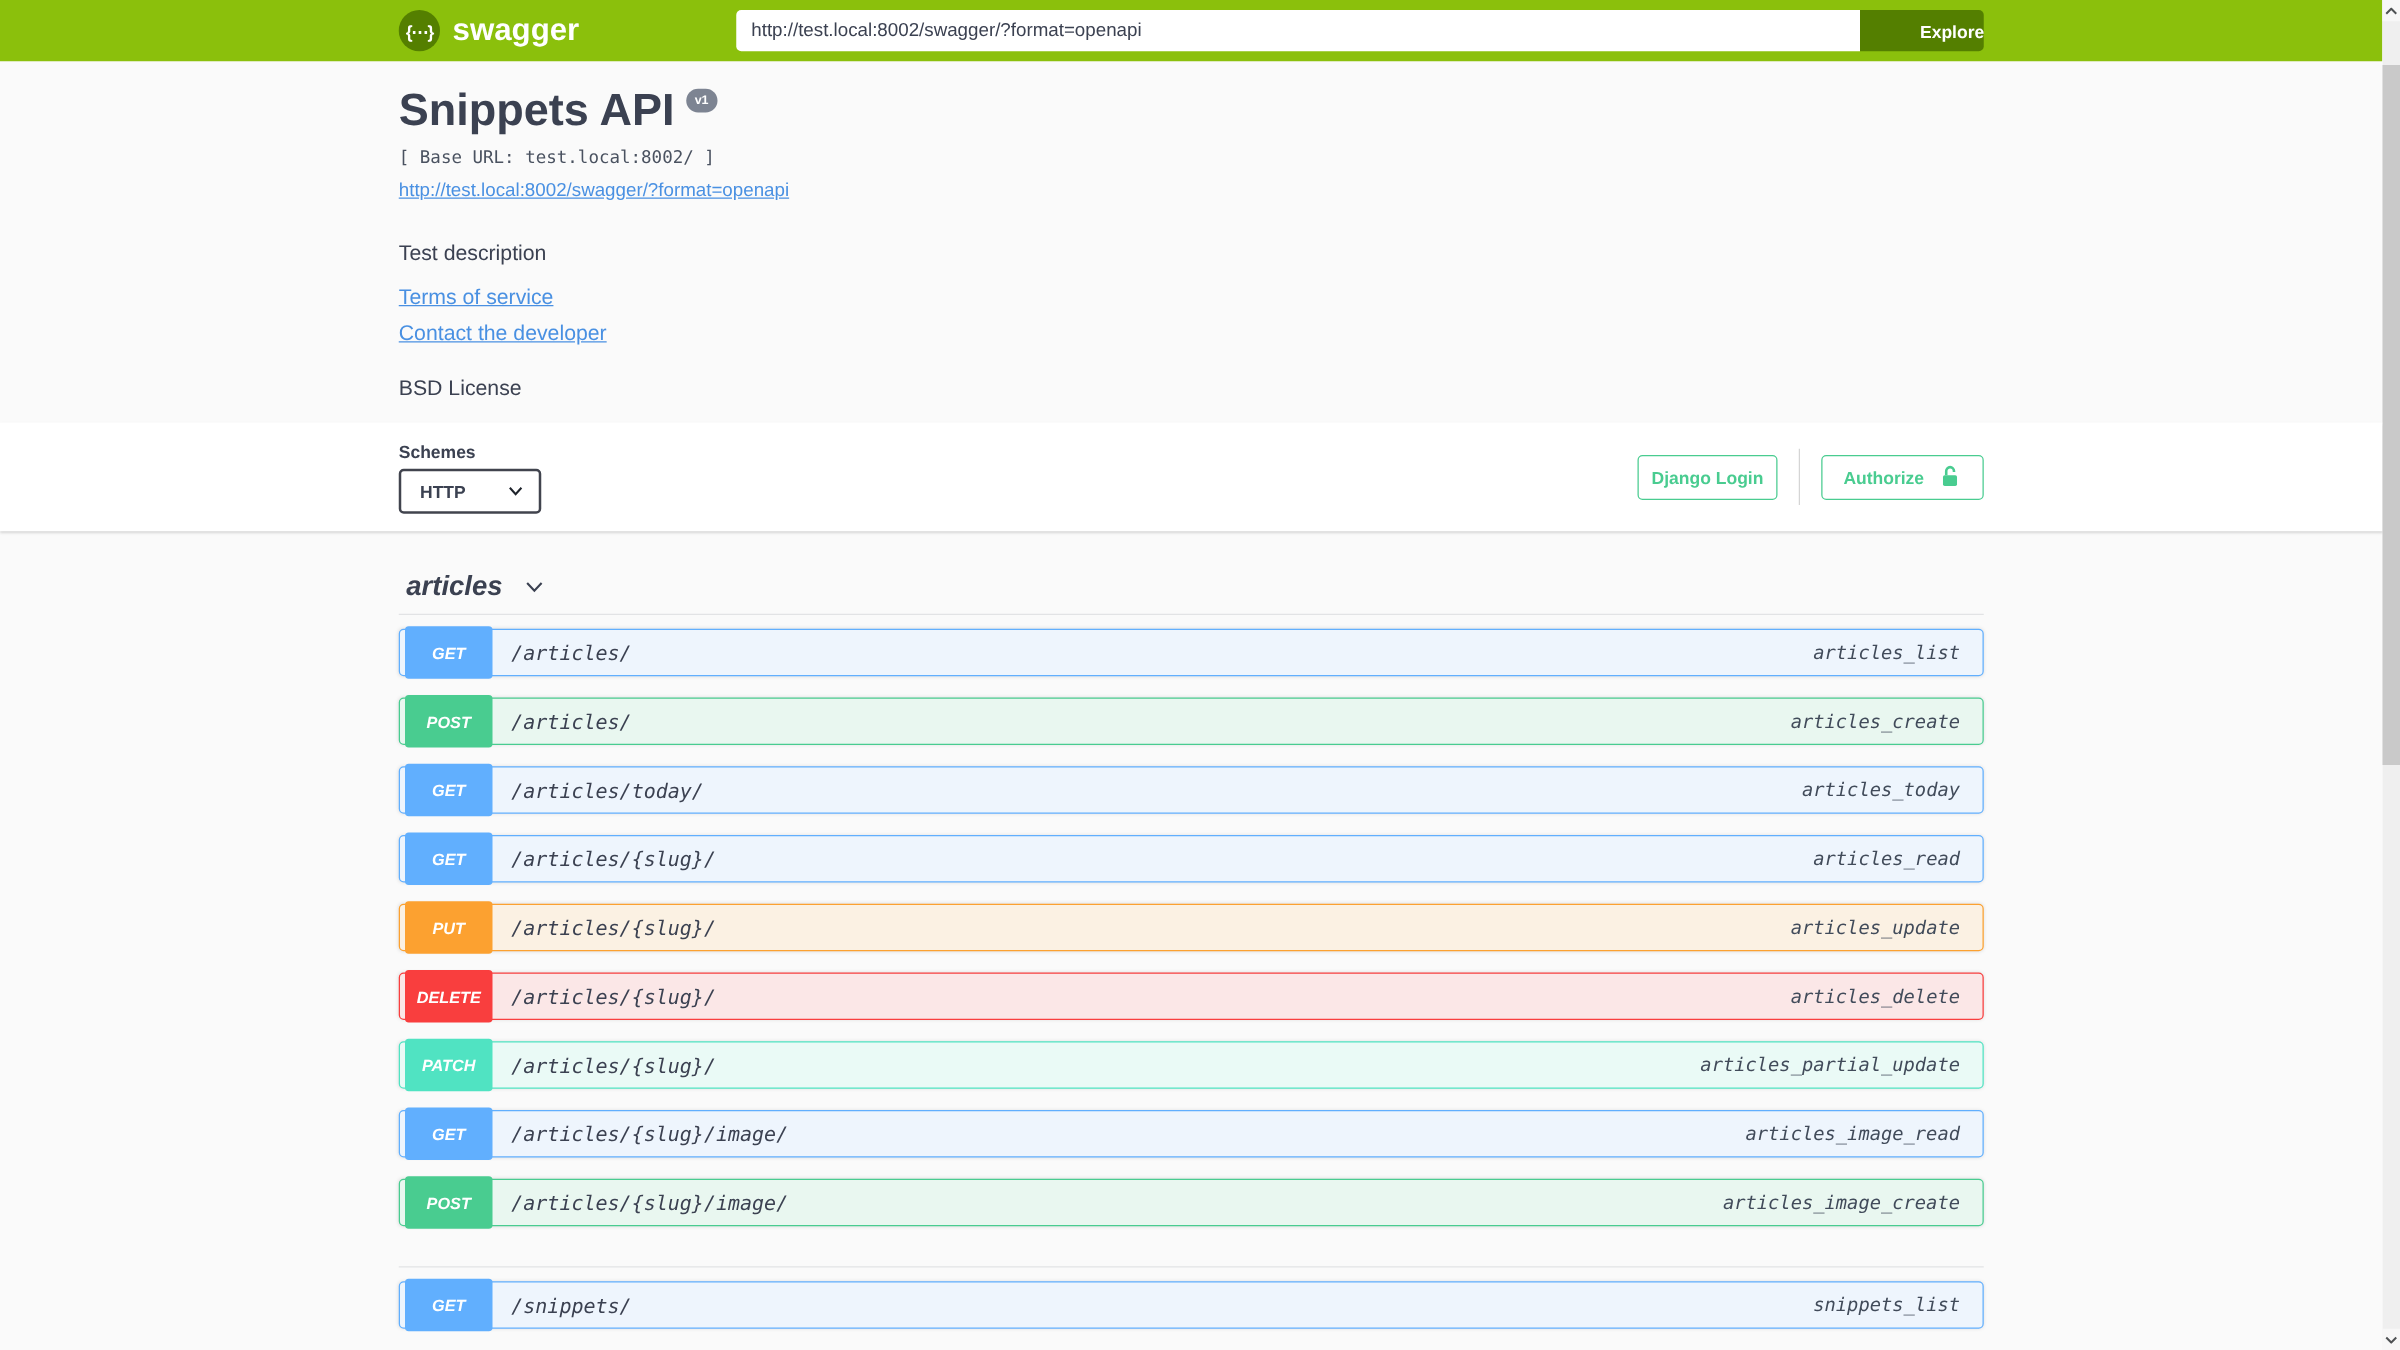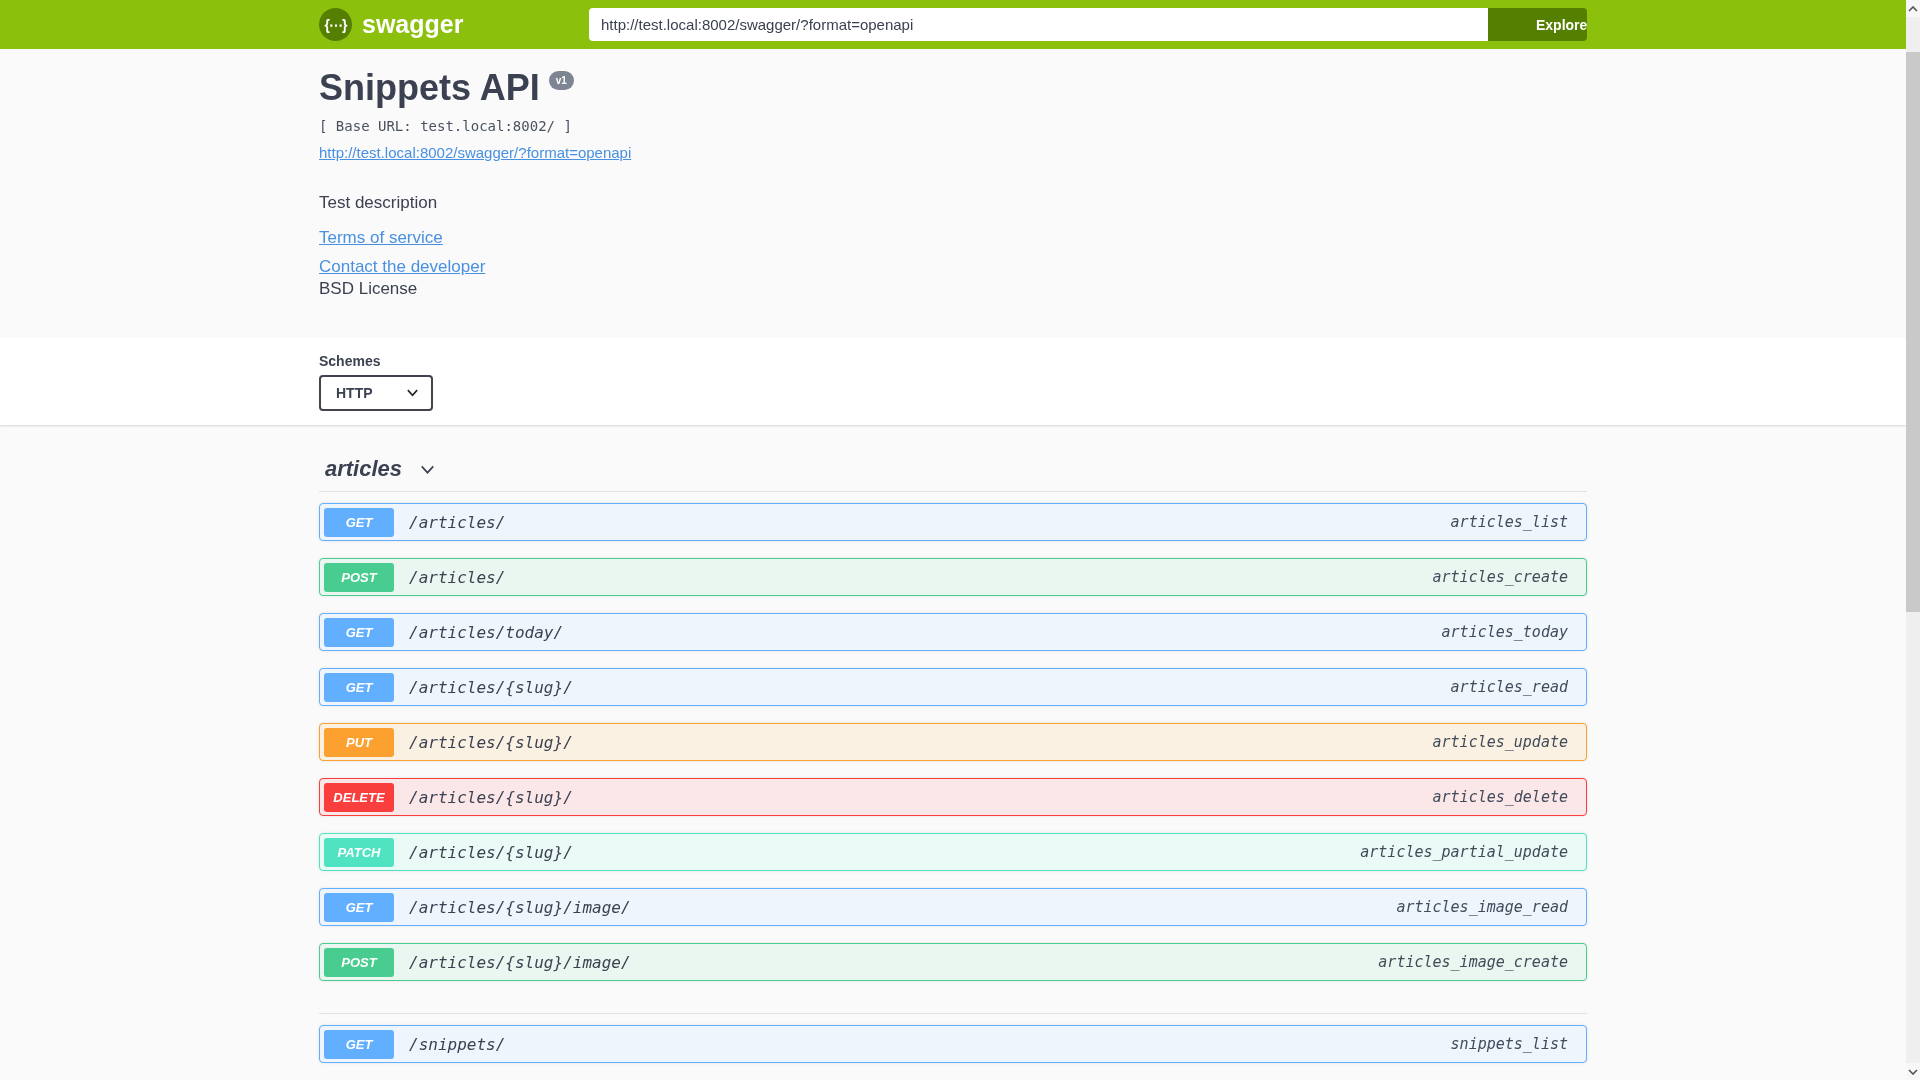--- a/index.html
+++ b/index.html
@@ -60,21 +60,21 @@
   .spec-link {
     display:inline-block; margin-top:10px;
     font-size:15px; color:var(--link,#4990e2); text-decoration:underline;
   }
   .api-desc { margin-top:31px; font-size:17px; }
   .info-link {
     display:block; width:max-content; margin-top:15px;
     font-size:17px; color:var(--link,#4990e2); text-decoration:underline;
   }
   .info-link + .info-link { margin-top:9px; }
-  .license-text { margin-top:2px; font-size:17px; }
+  .license-text { margin-top:24px; font-size:17px; }
 
   
   .scheme-band {
     background:#fff; height:87px;
     box-shadow:0 1px 2px 0 rgba(0,0,0,0.15);
     position:relative; z-index:2;
   }
   .scheme-band .wrapper {
     height:100%; display:flex; align-items:center; justify-content:space-between;
   }
@@ -110,21 +110,21 @@
   .section-title-text { font-size:22px; font-weight:700; }
   .section-rule { border-bottom:1px solid #e2e3e5; margin-top:8px; }
   .op-list { margin-top:11px; }
   .opblock {
     height:38px; border:1px solid var(--mc); border-radius:4px;
     background:var(--bg); margin-bottom:17px; cursor:pointer;
     display:flex; align-items:center; padding:0 18px 0 4px;
     box-shadow:0 0 3px rgba(0,0,0,0.10);
   }
   .method-badge {
-    min-width:70px; height:29px; border-radius:3px;
+    min-width:70px; height:42px; border-radius:3px;
     background:var(--mc); color:#fff;
     display:flex; align-items:center; justify-content:center;
     font-size:13px; font-weight:700;
     font-family:"Liberation Sans", sans-serif;
   }
   .op-path {
     margin-left:15px;
     font-family:"DejaVu Sans Mono", monospace;
     font-size:16px; color:#3b4151;
   }
@@ -190,20 +190,33 @@
         <div class="schemes-label">Schemes</div>
         <button class="scheme-select">
           <span>HTTP</span>
           <span>
             <svg width="13" height="13" viewBox="0 0 14 14">
               <polyline points="2,4.5 7,10 12,4.5" fill="none" stroke="#1f242c" stroke-width="1.8"></polyline>
             </svg>
           </span>
         </button>
       </div>
+      <div class="auth-wrapper">
+        <button class="btn-green django-btn">Django Login</button>
+        <div class="auth-divider"></div>
+        <button class="btn-green authorize-btn">
+          <span>Authorize</span>
+          <span>
+            <svg width="18" height="19" viewBox="0 0 20 22">
+              <rect x="3.5" y="9.5" width="13" height="10" rx="1.6" fill="#49cc90"></rect>
+              <path d="M6.5 9.5 V5.6 a3.6 3.6 0 0 1 7.2 0 v0.9" fill="none" stroke="#49cc90" stroke-width="2.4"></path>
+            </svg>
+          </span>
+        </button>
+      </div>
     </div>
   </div>
 
   <div class="operations wrapper">
   <section class="op-section">
     <div class="section-header">
       <span class="section-title-text">articles</span>
       <span>
         <svg width="21" height="21" viewBox="0 0 20 20">
           <polyline points="4.5,7 10,13 15.5,7" fill="none" stroke="#3b4151" stroke-width="1.6"></polyline>

